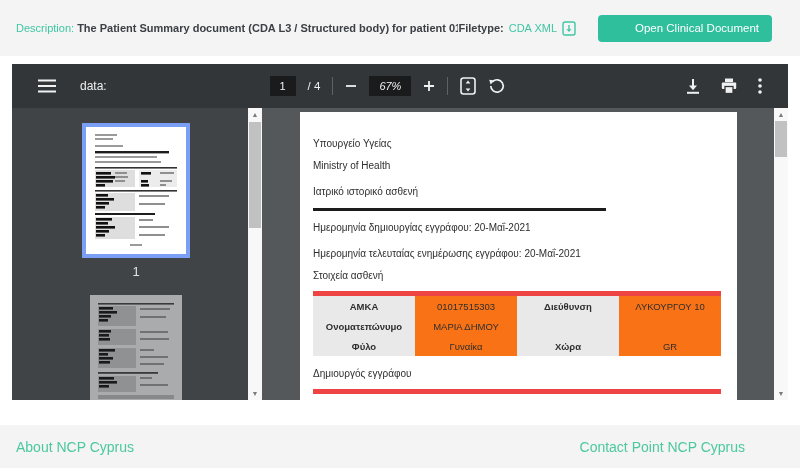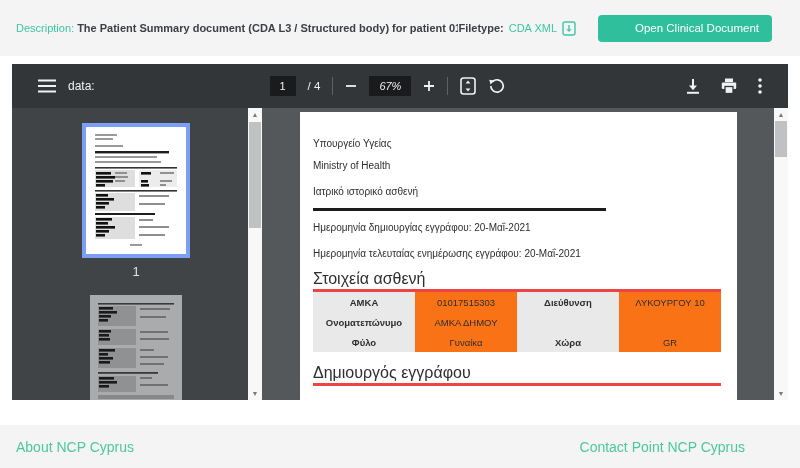--- a/index.html
+++ b/index.html
@@ -11,21 +11,21 @@
   .desc-label { color:#3ec6a4; }
   .desc-text { color:#3c4046; font-weight:bold; }
   .filetype-wrap { font-size:11px; display:flex; align-items:center; gap:5px; margin-right:22px; white-space:nowrap; }
   .filetype-label { color:#3c4046; font-weight:bold; }
   .filetype-value { color:#3ec6a4; }
   .open-btn { width:174px; height:27px; margin-right:28px; background:#2fbf9d; color:#fff; border:none; border-radius:4px; font-size:11.5px; font-family:"Liberation Sans",sans-serif; cursor:pointer;padding-left:24px; }
 
   
   .viewer { position:absolute; left:12px; top:64px; width:776px; height:336px; background:#55585b; overflow:hidden; }
   .pdf-toolbar { position:relative; width:100%; height:44px; background:#323639; display:flex; align-items:center; justify-content:center; }
-  .tb-left { position:absolute; left:26px; top:0; height:44px; display:flex; align-items:center; gap:12px; }
+  .tb-left { position:absolute; left:26px; top:0; height:44px; display:flex; align-items:center; gap:24px; }
   .tb-title { color:#f1f1f1; font-size:12px; }
   .tb-center { display:flex; align-items:center; gap:12px; transform:translateX(-12px); }
   .tb-right { position:absolute; right:26px; top:0; height:44px; display:flex; align-items:center; gap:21px; }
   .tb-box { background:#191b1c; color:#f1f1f1; font-size:11px; text-align:center; border:none; padding:4px 0; }
   .page-box { width:26px; }
   .zoom-box { width:42px;font-style:italic; }
   .tb-text { color:#f1f1f1; font-size:11.5px; }
   .tb-sep { width:1px; height:18px; background:#5f6265; }
   .tb-icon { display:flex; align-items:center; justify-content:center; cursor:pointer; background:none; border:none; padding:0; }
 
@@ -46,21 +46,21 @@
   .sb-sidebar .sb-thumb { top:14px; height:106px; }
   .sb-main .sb-thumb { top:13px; height:36px; }
 
   .main-area { position:absolute; left:250px; top:0; width:512px; height:292px; background:#55585b; overflow:hidden; }
   .doc-page { position:absolute; left:38px; top:4px; width:437px; height:300px; background:#fff; padding:26px 16px 0 13px; overflow:hidden; }
 
   
   .doc-line { font-size:10px; color:#2e2e2e; margin-bottom:11px; }
   .doc-line.mb14 { margin-bottom:15px; }
   .thick-rule { width:293px; height:3px; background:#1c1c1c; margin:2px 0 11px 0; }
-  .section-title { font-size:16px; color:#2e2e2e; border-bottom:3px solid #ef4444; padding-bottom:1px; margin-bottom:0; }
+  .section-title { font-size:10px; color:#2e2e2e; border-bottom:5px solid #ef4444; padding-bottom:10px; margin-bottom:0; }
   table.doc-table { width:100%; border-collapse:collapse; table-layout:fixed; margin-bottom:12px; }
   table.doc-table td { font-size:9.5px; padding:4.5px 8px; color:#2e2e2e; vertical-align:top;text-align:center; }
   td.lbl { background:#e9e9e9; font-weight:bold; color:#1c1c1c; }
   td.val { background:#f97316; }
   .patient-table td { width:25%; }
 
   
   .footer { position:absolute; left:0; top:425px; width:800px; height:43px; background:#f3f4f3; display:flex; align-items:center; justify-content:space-between; padding:0 55px 0 16px; }
   .footer a { color:#4cc8a1; font-size:14px; text-decoration:none; cursor:pointer; }
 </style>
@@ -255,21 +255,21 @@
         <table class="doc-table patient-table">
           <tbody>
               <tr>
             <td class="lbl">ΑΜΚΑ</td>
             <td class="val">01017515303</td>
             <td class="lbl">Διεύθυνση</td>
             <td class="val">ΛΥΚΟΥΡΓΟΥ 10</td>
           </tr>
           <tr>
             <td class="lbl">Ονοματεπώνυμο</td>
-            <td class="val">ΑΜΚΑ ΔΗΜΟΥ</td>
+            <td class="val">ΜΑΡΙΑ ΔΗΜΟΥ</td>
             <td class="lbl"></td>
             <td class="val"></td>
           </tr>
           <tr>
             <td class="lbl">Φύλο</td>
             <td class="val">Γυναίκα</td>
             <td class="lbl">Χώρα</td>
             <td class="val">GR</td>
           </tr>
         </tbody>

